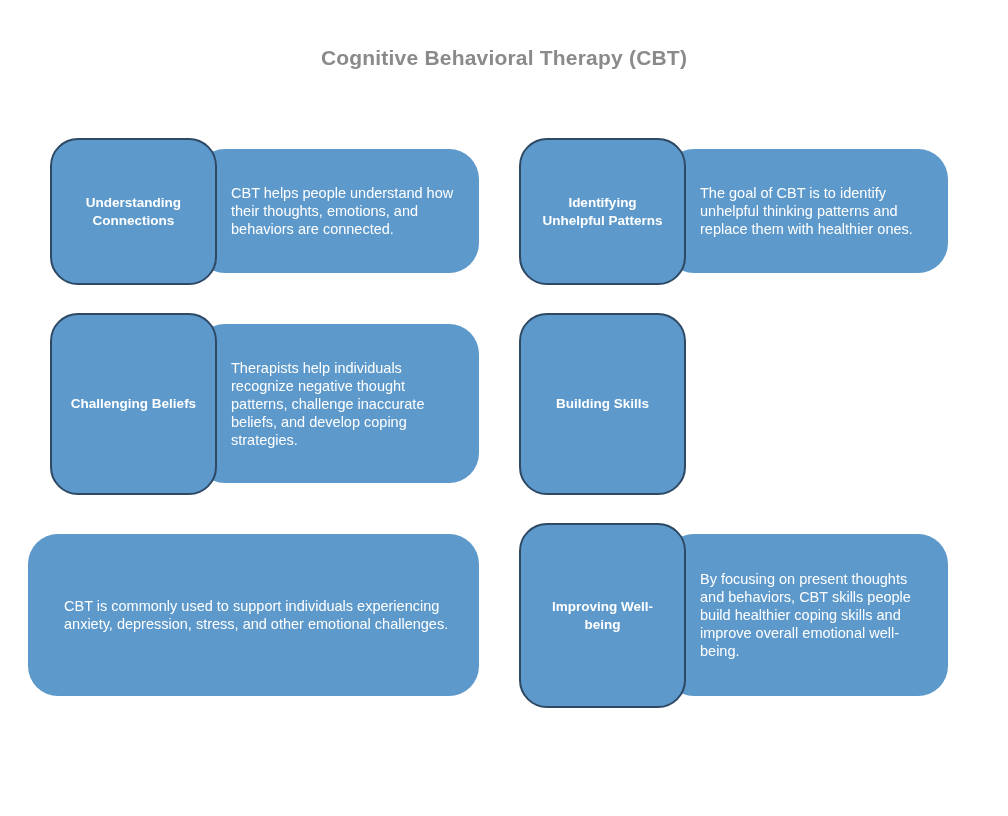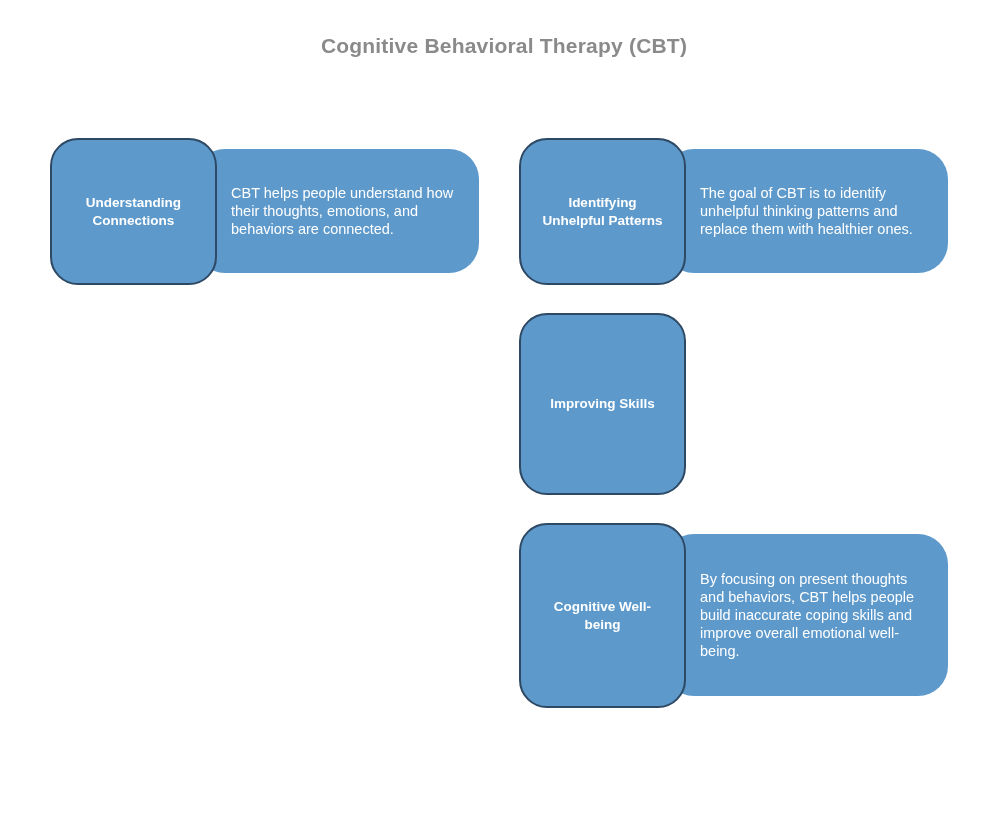--- a/index.html
+++ b/index.html
@@ -9,21 +9,21 @@
   body {
     width: 1008px;
     height: 816px;
     position: relative;
     overflow: hidden;
     background: #ffffff;
     font-family: "Liberation Sans", sans-serif;
   }
   .page-title {
     position: absolute;
-    top: 34px;
+    top: 46px;
     left: 0;
     width: 100%;
     text-align: center;
     font-size: 21px;
     font-weight: bold;
     color: #8a8a8a;
     letter-spacing: 0.2px;
   }
   .cards-grid {
     position: absolute;
@@ -92,33 +92,42 @@
   <div class="card">
     <div class="card-square">
       <span>Identifying Unhelpful Patterns</span>
     </div>
     <div class="card-rect">
       <span>The goal of CBT is to identify unhelpful thinking patterns and replace them with healthier ones.</span>
     </div>
   </div>
 
   <div class="card">
+    <div class="card-square">
+      <span>Challenging Beliefs</span>
+    </div>
+    <div class="card-rect">
+      <span>Therapists help individuals recognize negative thought patterns, challenge inaccurate beliefs, and develop coping strategies.</span>
+    </div>
   </div>
 
   <div class="card">
     <div class="card-square">
-      <span>Improving Skills</span>
+      <span>Building Skills</span>
     </div>
   </div>
 
   <div class="card">
+    <div class="card-rect">
+      <span>CBT is commonly used to support individuals experiencing anxiety, depression, stress, and other emotional challenges.</span>
+    </div>
   </div>
 
   <div class="card">
     <div class="card-square">
-      <span>Cognitive Well-being</span>
+      <span>Improving Well-being</span>
     </div>
     <div class="card-rect">
-      <span>By focusing on present thoughts and behaviors, CBT helps people build inaccurate coping skills and improve overall emotional well-being.</span>
+      <span>By focusing on present thoughts and behaviors, CBT skills people build healthier coping skills and improve overall emotional well-being.</span>
     </div>
   </div>
 
 </div>
 
 </body></html>

